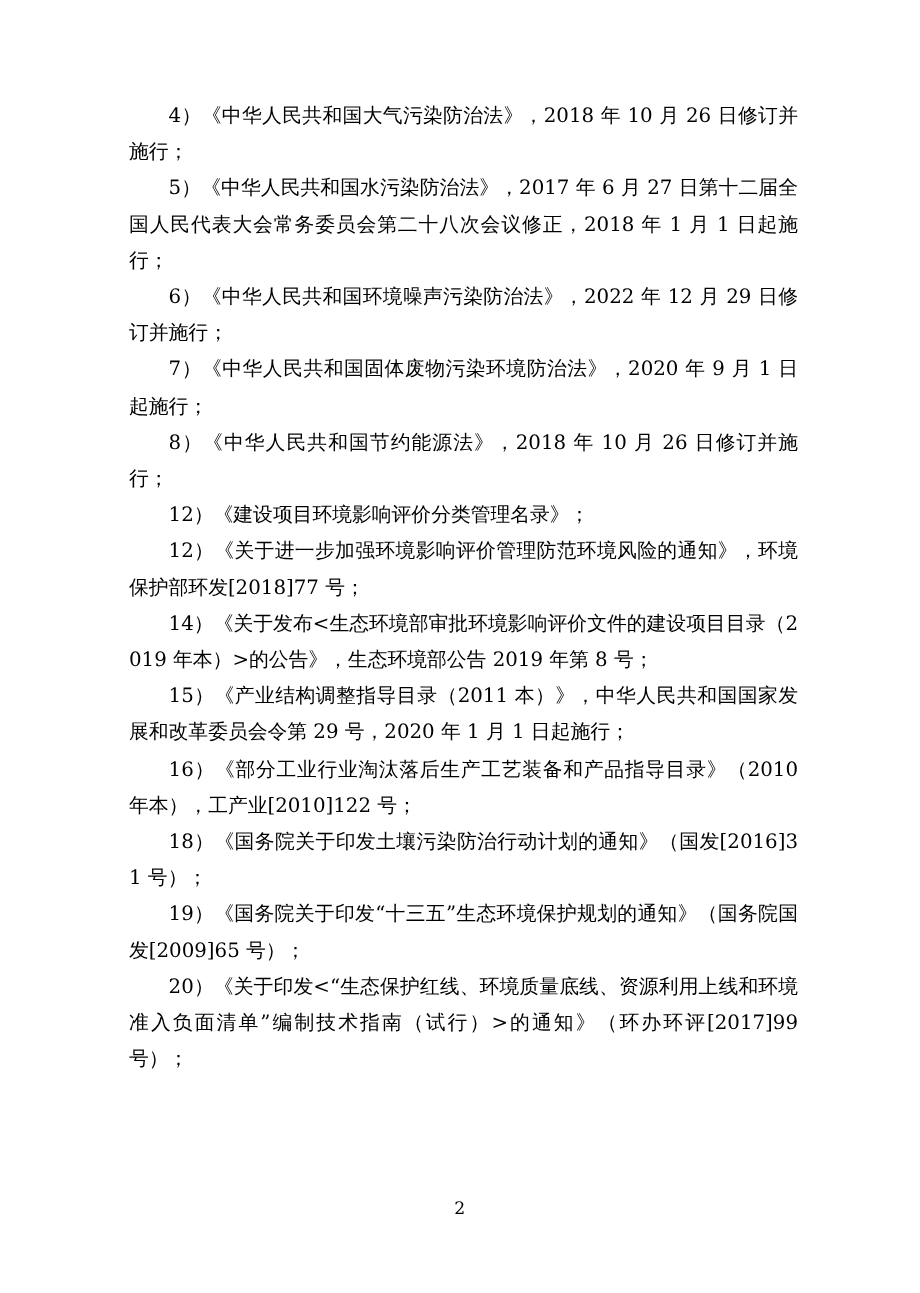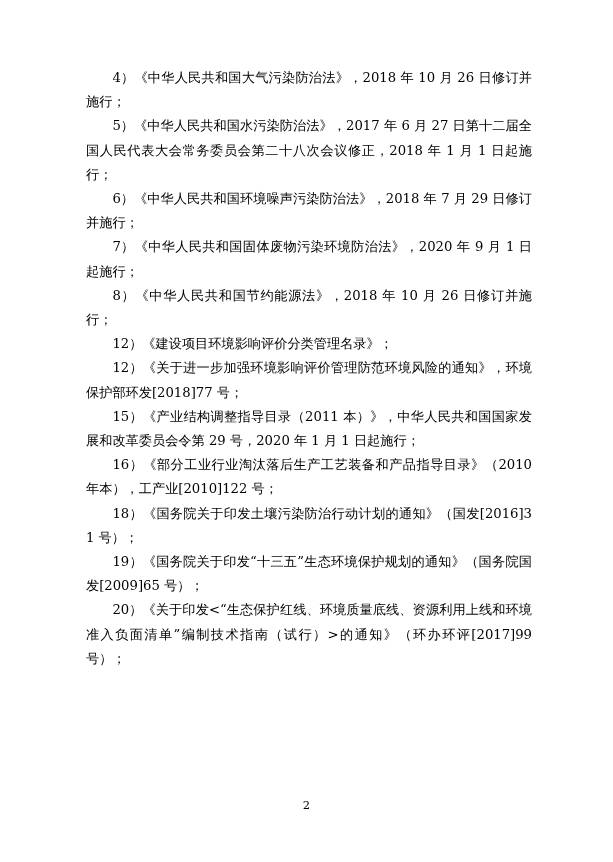--- a/index.html
+++ b/index.html
@@ -49,25 +49,26 @@
     color: #000000;
   }
 </style>
 </head>
 <body>
 
 <div class="page">
   <div class="content">
     <p class="para">4）《中华人民共和国大气污染防治法》，2018 年 10 月 26 日修订并施行；</p>
     <p class="para">5）《中华人民共和国水污染防治法》，2017 年 6 月 27 日第十二届全国人民代表大会常务委员会第二十八次会议修正，2018 年 1 月 1 日起施行；</p>
-    <p class="para">6）《中华人民共和国环境噪声污染防治法》，2018 年 7 月 29 日修订并施行；</p>
+    <p class="para">6）《中华人民共和国环境噪声污染防治法》，2022 年 12 月 29 日修订并施行；</p>
     <p class="para">7）《中华人民共和国固体废物污染环境防治法》，2020 年 9 月 1 日起施行；</p>
     <p class="para">8）《中华人民共和国节约能源法》，2018 年 10 月 26 日修订并施行；</p>
     <p class="para">12）《建设项目环境影响评价分类管理名录》；</p>
     <p class="para">12）《关于进一步加强环境影响评价管理防范环境风险的通知》，环境保护部环发[2018]77 号；</p>
+    <p class="para">14）《关于发布&lt;生态环境部审批环境影响评价文件的建设项目目录（2019 年本）&gt;的公告》，生态环境部公告 2019 年第 8 号；</p>
     <p class="para">15）《产业结构调整指导目录（2011 本）》，中华人民共和国国家发展和改革委员会令第 29 号，2020 年 1 月 1 日起施行；</p>
     <p class="para">16）《部分工业行业淘汰落后生产工艺装备和产品指导目录》（2010 年本），工产业[2010]122 号；</p>
     <p class="para">18）《国务院关于印发土壤污染防治行动计划的通知》（国发[2016]31 号）；</p>
     <p class="para">19）《国务院关于印发“十三五”生态环境保护规划的通知》（国务院国发[2009]65 号）；</p>
     <p class="para">20）《关于印发&lt;“生态保护红线、环境质量底线、资源利用上线和环境准入负面清单”编制技术指南（试行）&gt;的通知》（环办环评[2017]99 号）；</p>
 
   </div>
   <div class="page-number">2</div>
 </div>
 

